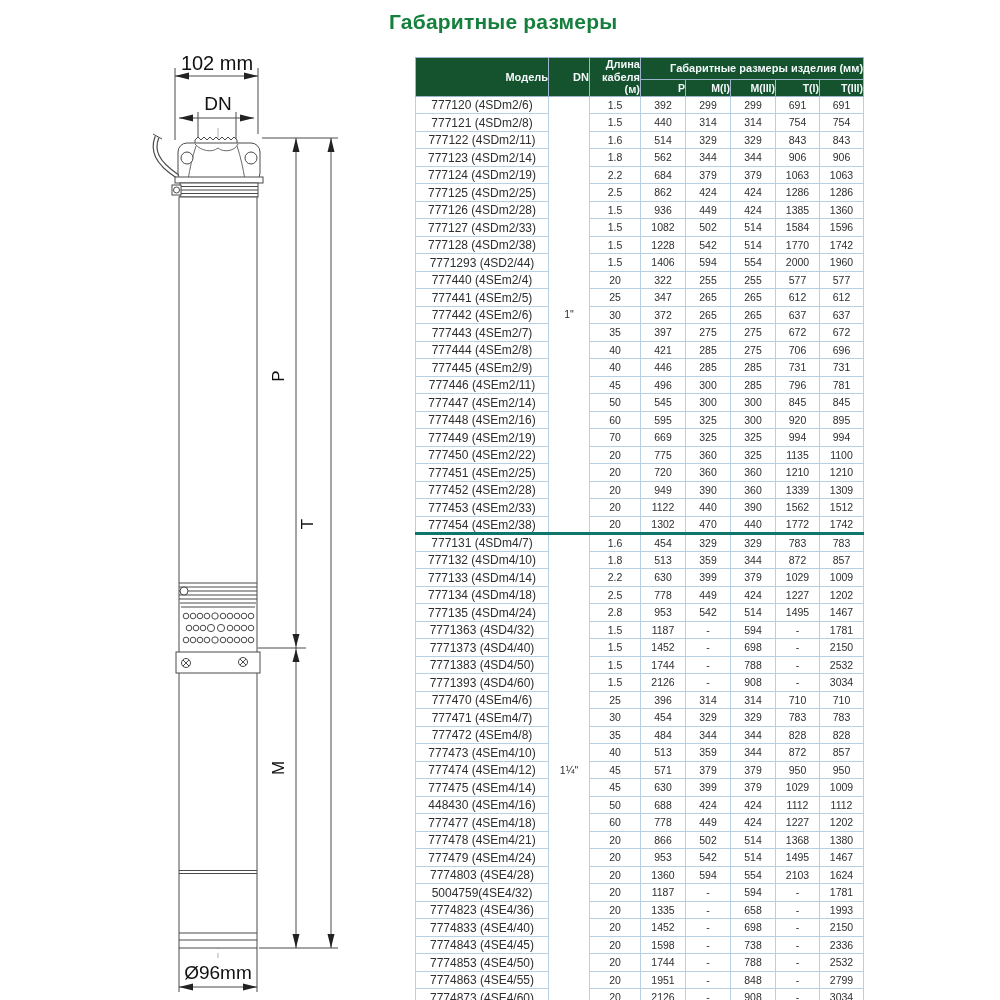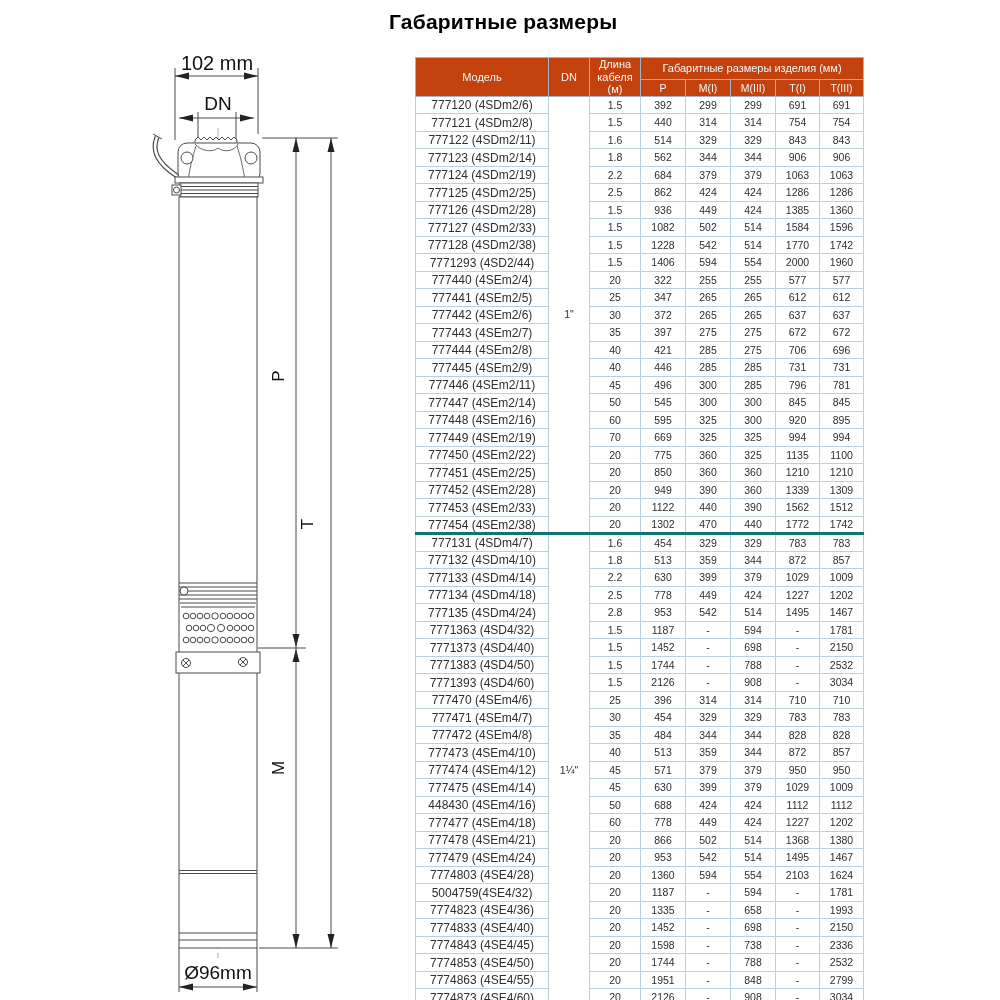--- a/index.html
+++ b/index.html
@@ -2,32 +2,32 @@
 <html><head>
 <meta charset="utf-8">
 <style>
   html,body{margin:0;padding:0;}
   body{
     width:1000px;height:1000px;position:relative;overflow:hidden;
     background:#ffffff;font-family:"Liberation Sans",sans-serif;
   }
   .page-title{
     position:absolute;left:389px;top:10px;width:260px;
-    font-size:21px;font-weight:600;color:#000000;letter-spacing:.2px;
+    font-size:21px;font-weight:600;color:#15803d;letter-spacing:.2px;
   }
   .diagram-svg{position:absolute;left:95px;top:30px;}
 
   table.spec-table{
     position:absolute;left:415px;top:57px;width:448px;
     border-collapse:collapse;table-layout:fixed;
     font-size:10.5px;color:#2e2e2e;
   }
   table.spec-table th{
-    background:#c2410c;color:#f4f8fb;font-weight:normal;
-    border:1px solid #9db5cc;padding:0;font-size:11px;line-height:1.15;
+    background:#14532d;color:#f4f8fb;font-weight:bold;
+    border:1px solid #9db5cc;padding:0;font-size:11px;line-height:1.15;text-align:right;
   }
   table.spec-table thead tr.h-main{height:19px;}
   table.spec-table thead tr.h-sub{height:14px;}
   table.spec-table thead th.sub{font-size:10.5px;}
   table.spec-table td{
     border:1px solid #b9cfe2;text-align:center;vertical-align:middle;
     padding:0;line-height:1;white-space:nowrap;overflow:hidden;
   }
   table.spec-table tbody tr{height:17.5px;}
   table.spec-table tbody tr.group-start td{border-top:3px solid #0f766e;}
@@ -390,21 +390,21 @@
         <td class="num-cell">20</td>
         <td class="num-cell">775</td>
         <td class="num-cell">360</td>
         <td class="num-cell">325</td>
         <td class="num-cell">1135</td>
         <td class="num-cell">1100</td>
       </tr>
       <tr>
         <td class="model-cell">777451 (4SEm2/25)</td>
         <td class="num-cell">20</td>
-        <td class="num-cell">850</td>
+        <td class="num-cell">720</td>
         <td class="num-cell">360</td>
         <td class="num-cell">360</td>
         <td class="num-cell">1210</td>
         <td class="num-cell">1210</td>
       </tr>
       <tr>
         <td class="model-cell">777452 (4SEm2/28)</td>
         <td class="num-cell">20</td>
         <td class="num-cell">949</td>
         <td class="num-cell">390</td>

